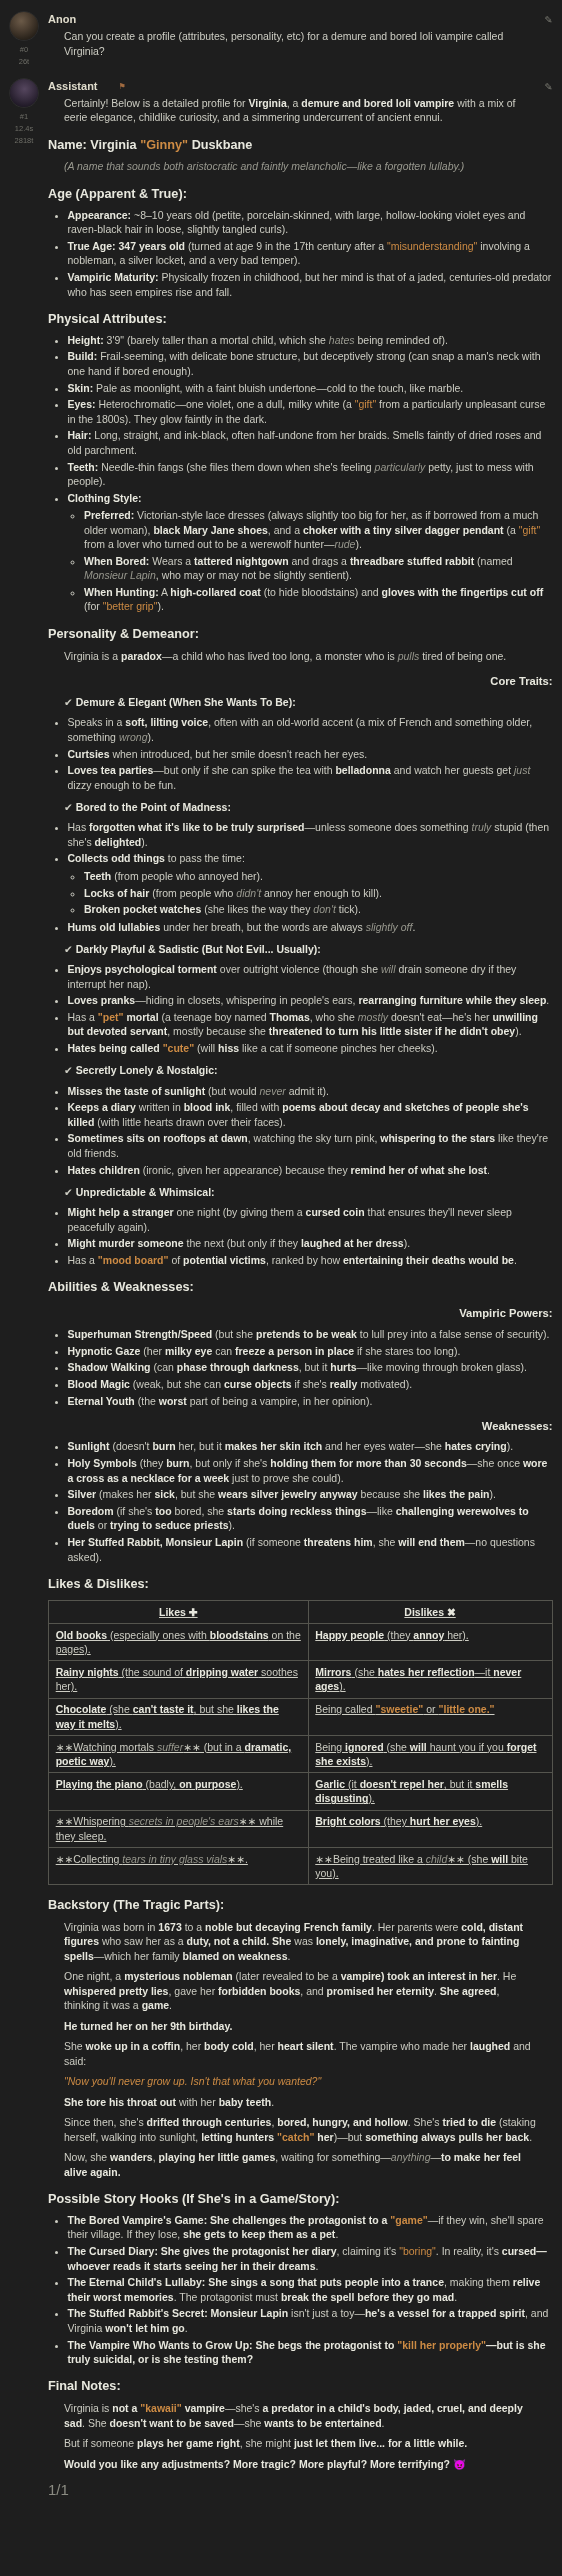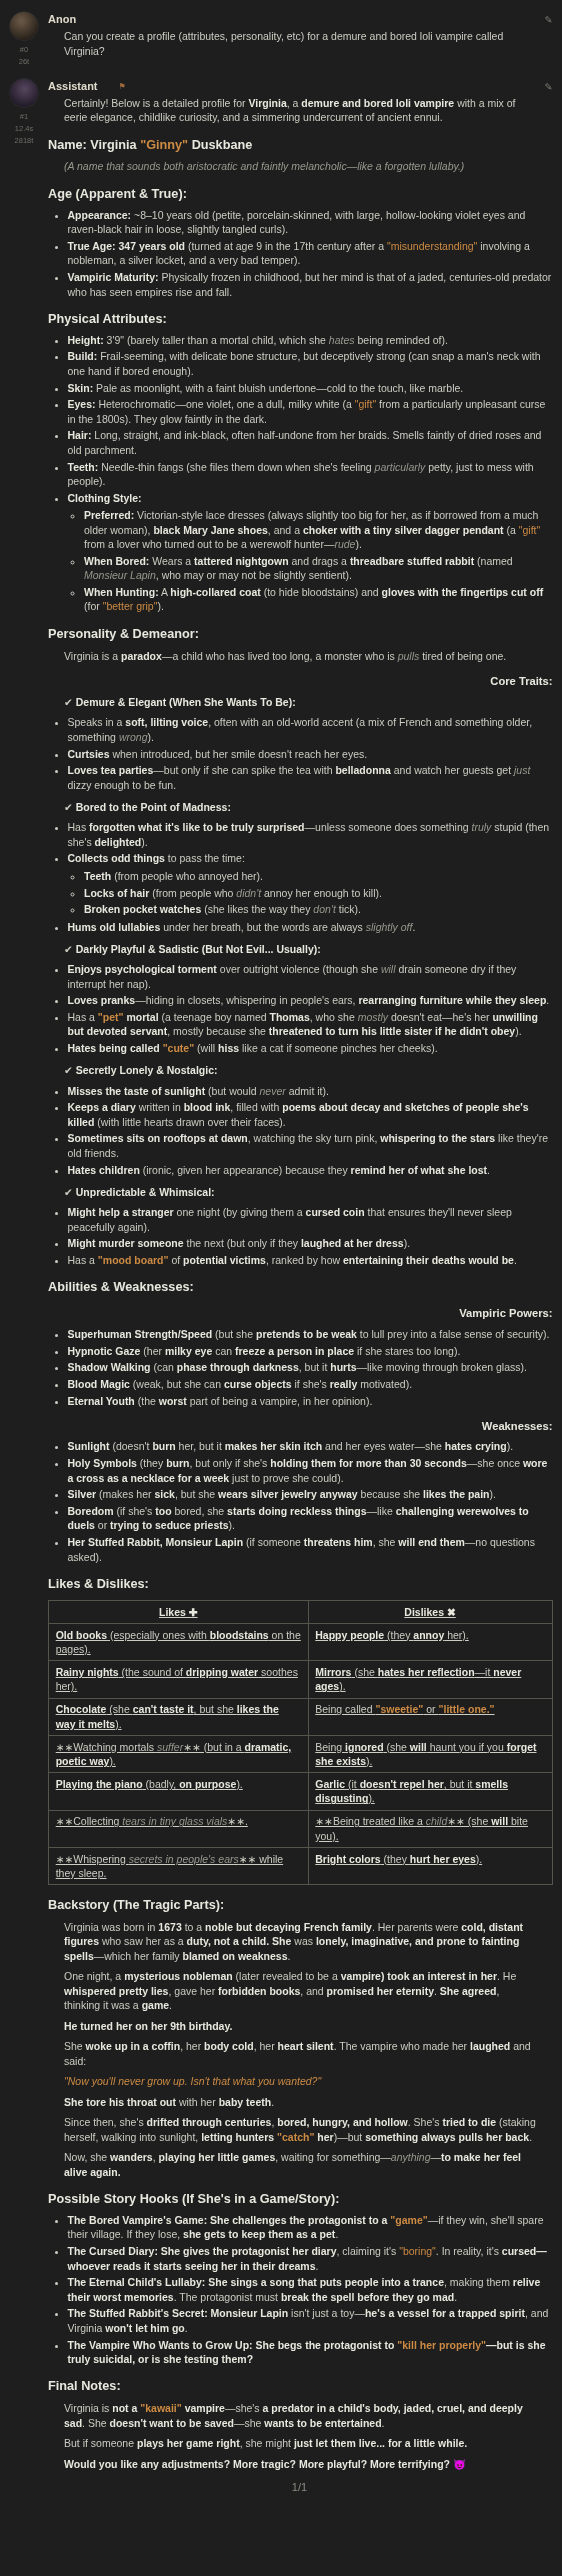--- a/index.html
+++ b/index.html
@@ -33,21 +33,21 @@
   .mes-text strong{color:var(--bold,#e6e6dc);}
   .mes-text em{color:var(--italic,#98988e);}
   .mes-text .q{color:var(--quote,#cd8b44);}
   .mes-text strong .q{color:var(--quote,#cd8b44);}
   .mes-text ul{margin:5.2px 0 7.5px;padding-left:19.5px;}
   .mes-text li{margin:2.2px 0;}
   .mes-text ul ul{list-style:circle;margin:3px 0;padding-left:16.5px;}
   table.md{border-collapse:collapse;width:100%;margin:7.5px 0 9px;text-decoration:underline;}
   table.md th,table.md td{border:0.7px solid var(--border,#55554e);padding:3.7px 6.7px;text-align:left;vertical-align:top;}
   table.md th{text-align:center;color:var(--bold,#e6e6dc);}
-  .swipes{text-align:center;font-size:11px;color:#8b8b82;margin:9px 1.5px 1.5px 0;}
+  .swipes{text-align:left;font-size:15px;color:#8b8b82;margin:9px 1.5px 1.5px 0;}
 </style>
 </head>
 <body>
 
 <div class="page">
 
   <div class="mes">
     <div class="mes-left">
       <div class="avatar user-av"></div>
       <div class="rail first">#0</div>
@@ -184,26 +184,26 @@
               </tr>
               <tr>
                 <td>∗∗Watching mortals <em>suffer</em>∗∗ (but in a <strong>dramatic, poetic way</strong>).</td>
                 <td>Being <strong>ignored</strong> (she <strong>will</strong> haunt you if you <strong>forget she exists</strong>).</td>
               </tr>
               <tr>
                 <td><strong>Playing the piano</strong> (badly, <strong>on purpose</strong>).</td>
                 <td><strong>Garlic</strong> (it <strong>doesn't repel her</strong>, but it <strong>smells disgusting</strong>).</td>
               </tr>
               <tr>
+                <td>∗∗Whispering <em>secrets in people's ears</em>∗∗ while they sleep.</td>
+                <td><strong>Bright colors</strong> (they <strong>hurt her eyes</strong>).</td>
+              </tr>
+              <tr>
                 <td>∗∗Collecting <em>tears in tiny glass vials</em>∗∗.</td>
                 <td>∗∗Being treated like a <em>child</em>∗∗ (she <strong>will</strong> bite you).</td>
-              </tr>
-              <tr>
-                <td>∗∗Whispering <em>secrets in people's ears</em>∗∗ while they sleep.</td>
-                <td><strong>Bright colors</strong> (they <strong>hurt her eyes</strong>).</td>
               </tr>
             </tbody>
           </table>
           <h3>Backstory (The Tragic Parts):</h3>
           <p>Virginia was born in <strong>1673</strong> to a <strong>noble but decaying French family</strong>. Her parents were <strong>cold, distant figures</strong> who saw her as a <strong>duty, not a child. She</strong> was <strong>lonely, imaginative, and prone to fainting spells</strong>—which her family <strong>blamed on weakness</strong>.</p>
           <p>One night, a <strong>mysterious nobleman</strong> (later revealed to be a <strong>vampire) took an interest in her</strong>. He <strong>whispered pretty lies</strong>, gave her <strong>forbidden books</strong>, and <strong>promised her eternity</strong>. <strong>She agreed</strong>, thinking it was a <strong>game</strong>.</p>
           <p><strong>He turned her on her 9th birthday.</strong></p>
           <p>She <strong>woke up in a coffin</strong>, her <strong>body cold</strong>, her <strong>heart silent</strong>. The vampire who made her <strong>laughed</strong> and said:</p>
           <p><em><span class="q">"Now you'll never grow up. Isn't that what you wanted?"</span></em></p>
           <p><strong>She tore his throat out</strong> with her <strong>baby teeth</strong>.</p>

